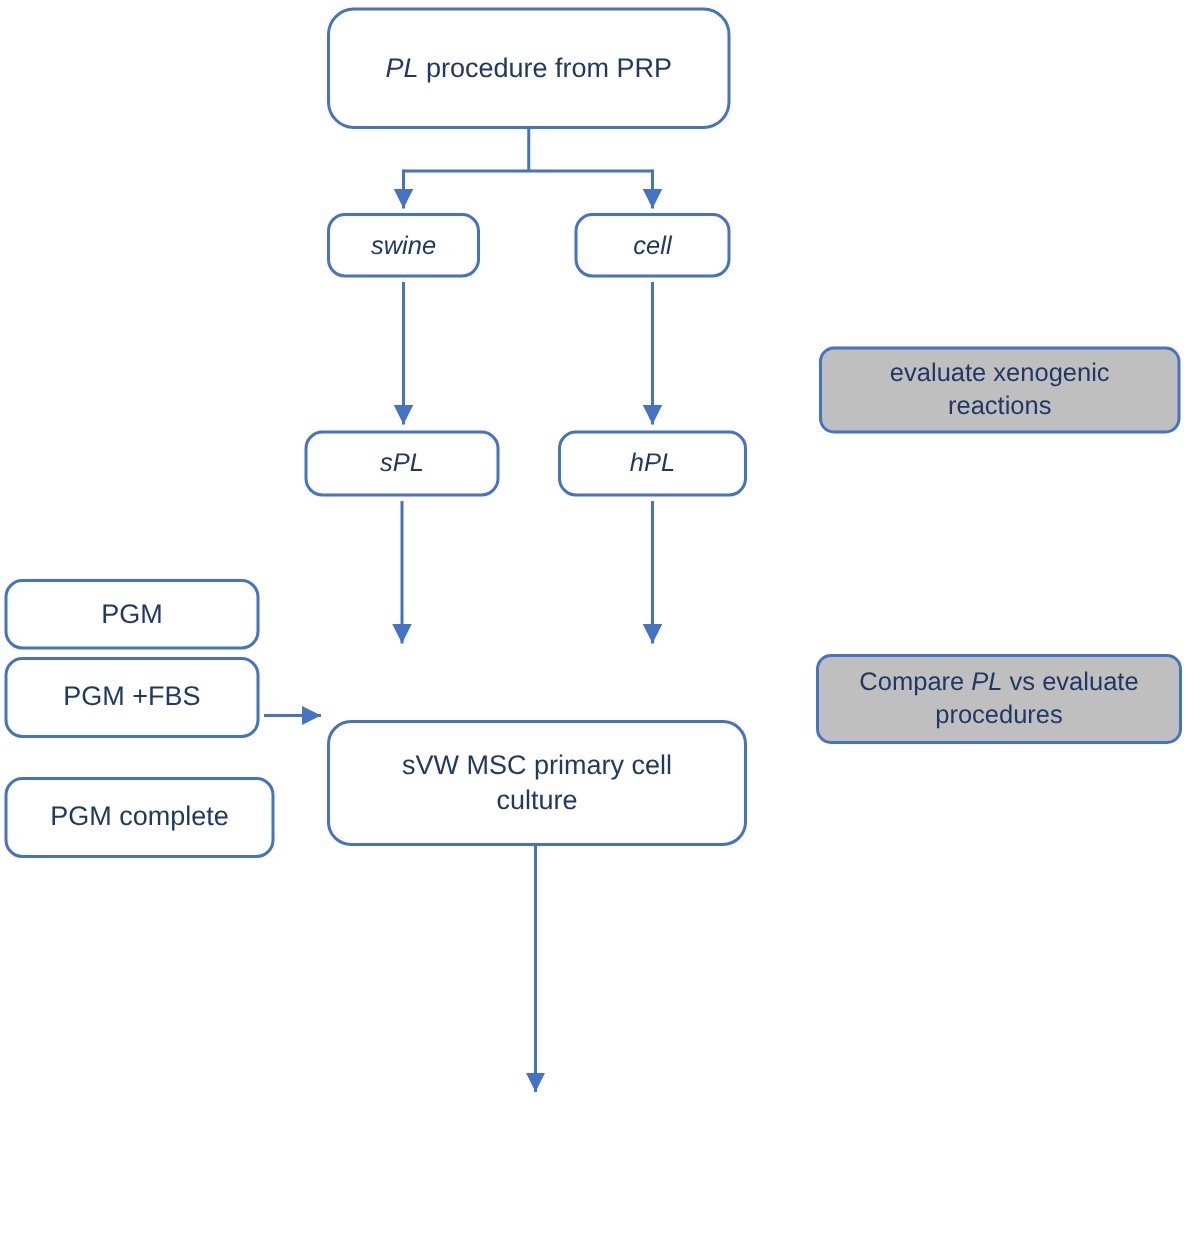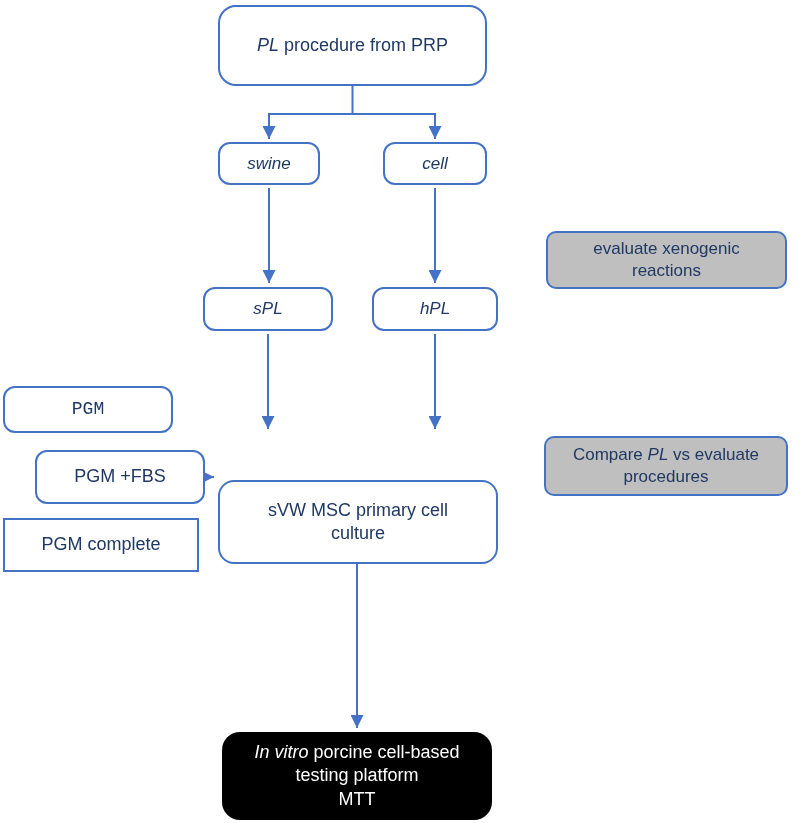--- a/index.html
+++ b/index.html
@@ -60,23 +60,23 @@
     border-radius: 18px;
   }
   .it { font-style: italic; margin-top: 28px; }
   
   .node-prp          { left: 218px; top: 5px;   width: 269px; height: 81px;  border-radius: 18px; }
   .node-swine        { left: 218px; top: 142px; width: 102px; height: 43px;  border-radius: 12px; font-size: 17px; font-style: italic; }
   .node-horse        { left: 383px; top: 142px; width: 104px; height: 43px;  border-radius: 12px; font-size: 17px; font-style: italic; }
   .node-spl          { left: 203px; top: 287px; width: 130px; height: 44px;  border-radius: 12px; font-size: 17px; font-style: italic; }
   .node-hpl          { left: 372px; top: 287px; width: 126px; height: 44px;  border-radius: 12px; font-size: 17px; font-style: italic; }
   .node-evaluate     { left: 546px; top: 231px; width: 241px; height: 58px; text-align: right; }
-  .node-pgm          { left: 3px;   top: 386px; width: 170px; height: 47px;  border-radius: 12px; font-family: Liberation Mono, monospace; }
-  .node-pgm-fbs      { left: 3px;   top: 450px; width: 170px; height: 54px;  border-radius: 12px; margin-left: 32px; }
-  .node-pgm-complete { left: 3px;   top: 518px; width: 196px; height: 54px;  border-radius: 0; }
+  .node-pgm          { left: 3px;   top: 386px; width: 170px; height: 47px;  border-radius: 12px; }
+  .node-pgm-fbs      { left: 3px;   top: 438px; width: 170px; height: 54px;  border-radius: 12px; }
+  .node-pgm-complete { left: 3px;   top: 518px; width: 180px; height: 54px;  border-radius: 12px; }
   .node-culture      { left: 218px; top: 433px; width: 280px; height: 84px;  border-radius: 16px; margin-top: 47px; }
   .node-compare      { left: 544px; top: 436px; width: 244px; height: 60px; }
   .node-platform     { left: 222px; top: 732px; width: 270px; height: 88px; }
 </style>
 </head>
 <body>
 
 <div class="canvas">
 
   <svg class="connectors" width="800" height="823" viewBox="0 0 800 823" aria-hidden="true">
@@ -136,19 +136,14 @@
   <div class="node box-white node-culture">
     <div class="label">sVW MSC primary cell</div>
     <div class="label">culture</div>
   </div>
 
   <div class="node box-gray node-compare">
     <div class="label"><span>Compare </span><span class="it">PL</span><span> vs evaluate</span></div>
     <div class="label">procedures</div>
   </div>
 
-  <div class="node box-black node-platform">
-    <div class="label"><span class="it">In vitro</span><span> porcine cell-based</span></div>
-    <div class="label">testing platform</div>
-    <div class="label">MTT</div>
-  </div>
 
 </div>
 
 </body></html>

